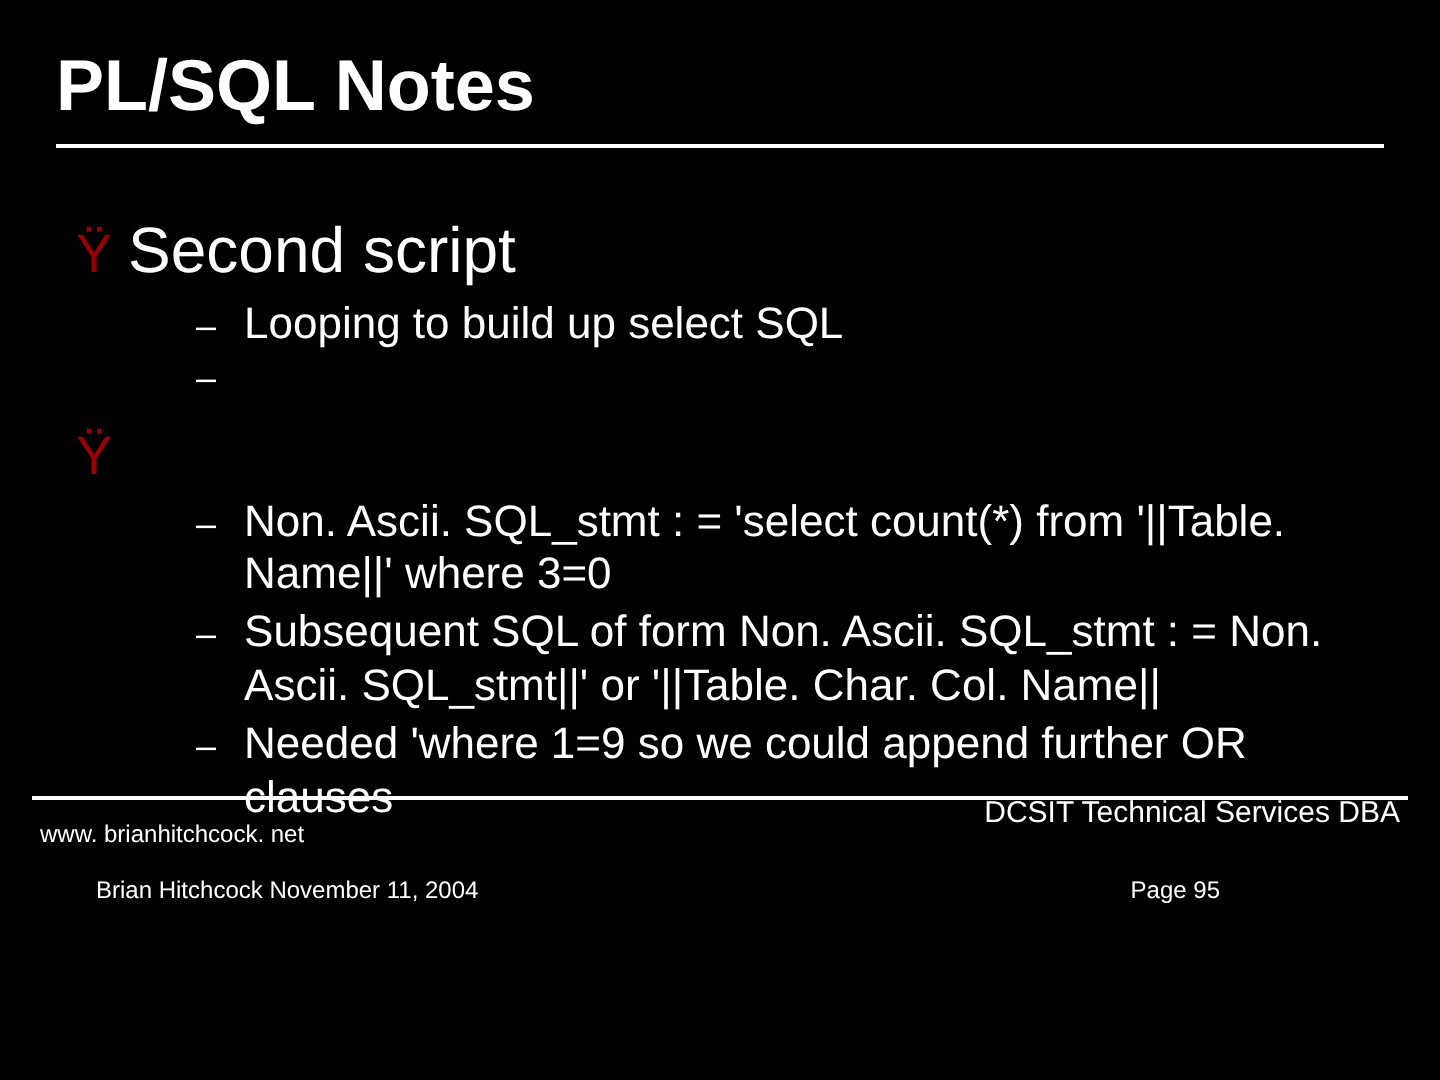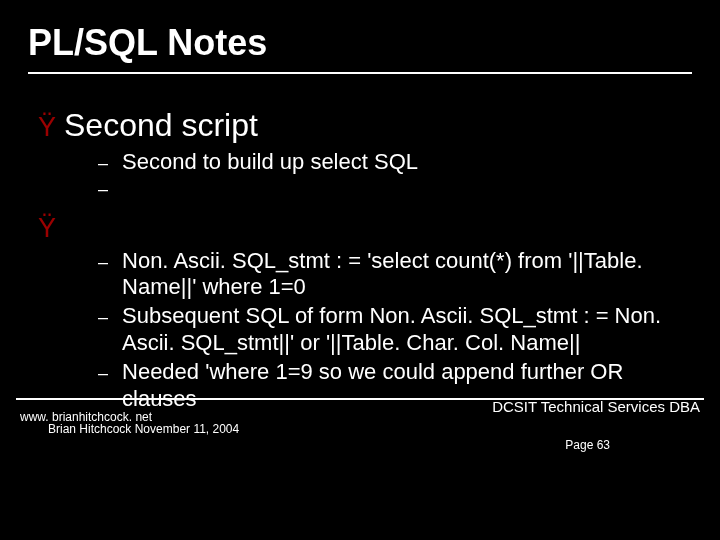--- a/index.html
+++ b/index.html
@@ -12,66 +12,66 @@
   .l1 .bullet { color: #9b0000; font-size: 27px; margin-right: 8px; line-height: 1; }
   .l1 .text { color: #fff; font-size: 32px; line-height: 1.1; }
   .l2group { margin: 2px 0 14px 60px; }
   .l2 { display: flex; align-items: baseline; margin-bottom: 2px; }
   .l2 .dash { color: #fff; font-size: 18px; margin-right: 14px; min-width: 10px; line-height: 1.25; }
   .l2 .text { color: #fff; font-size: 22px; line-height: 1.22; max-width: 560px; }
   .footer { position: absolute; left: 0; right: 0; bottom: 0; height: 62px; }
   .footer-rule { position: absolute; left: 16px; right: 16px; top: 0; height: 2px; background: #fff; }
   .footer-url { position: absolute; left: 20px; top: 12px; font-size: 12px; color: #fff; }
   .footer-right { position: absolute; right: 20px; top: 0; font-size: 15px; color: #fff; }
-  .footer-author { position: absolute; left: 48px; bottom: 24px; font-size: 12px; color: #fff; }
+  .footer-author { position: absolute; left: 48px; bottom: 8px; font-size: 12px; color: #fff; }
   .footer-page { position: absolute; right: 110px; bottom: 8px; font-size: 12px; color: #fff; }
 </style>
 </head>
 <body>
 
 <div class="slide">
   <div class="title">PL/SQL Notes</div>
   <div class="title-underline"></div>
 
   <div class="content">
 
     <div class="l1">
       <span class="bullet">Ÿ</span>
       <span class="text">Second script</span>
     </div>
     <div class="l2group">
       <div class="l2">
         <span class="dash">–</span>
-        <span class="text">Second to build up select SQL</span>
+        <span class="text">Looping to build up select SQL</span>
       </div>
       <div class="l2">
         <span class="dash">–</span>
       </div>
     </div>
 
     <div class="l1">
       <span class="bullet">Ÿ</span>
     </div>
     <div class="l2group">
       <div class="l2">
         <span class="dash">–</span>
-        <span class="text">Non. Ascii. SQL_stmt : = 'select count(*) from '||Table. Name||' where 1=0</span>
+        <span class="text">Non. Ascii. SQL_stmt : = 'select count(*) from '||Table. Name||' where 3=0</span>
       </div>
       <div class="l2">
         <span class="dash">–</span>
         <span class="text">Subsequent SQL of form Non. Ascii. SQL_stmt : = Non. Ascii. SQL_stmt||' or '||Table. Char. Col. Name||</span>
       </div>
       <div class="l2">
         <span class="dash">–</span>
         <span class="text">Needed 'where 1=9 so we could append further OR clauses</span>
       </div>
     </div>
 
   </div>
 
   <div class="footer">
     <div class="footer-rule"></div>
     <div class="footer-url">www. brianhitchcock. net</div>
     <div class="footer-right">DCSIT Technical Services DBA</div>
     <div class="footer-author">Brian Hitchcock  November 11, 2004</div>
-    <div class="footer-page">Page 63</div>
+    <div class="footer-page">Page 95</div>
   </div>
 </div>
 
 </body></html>

